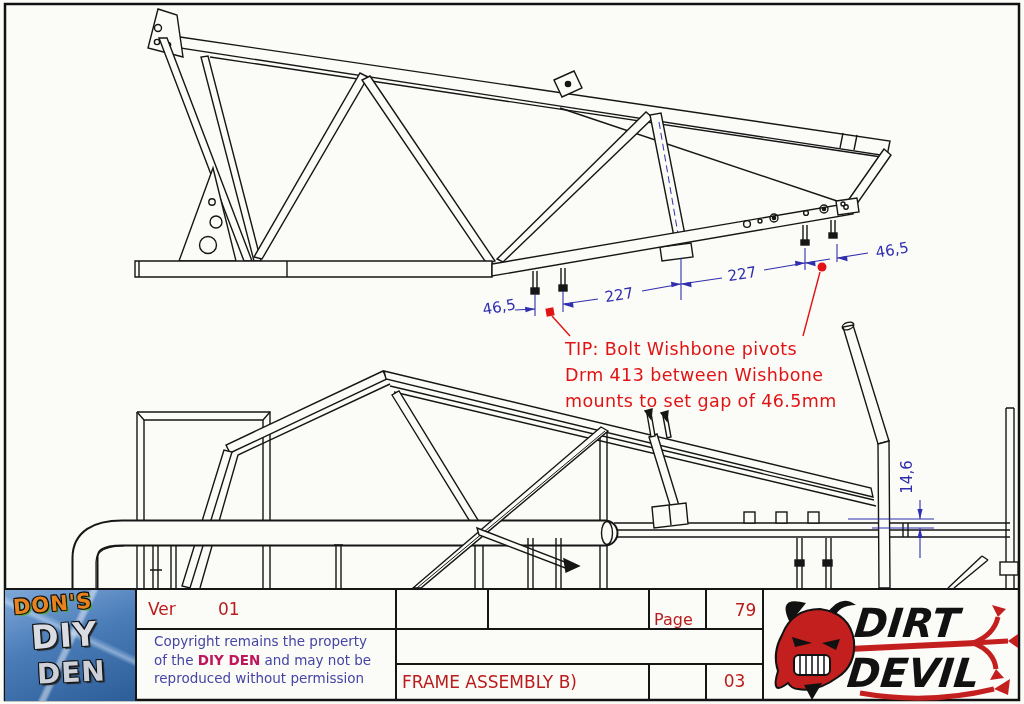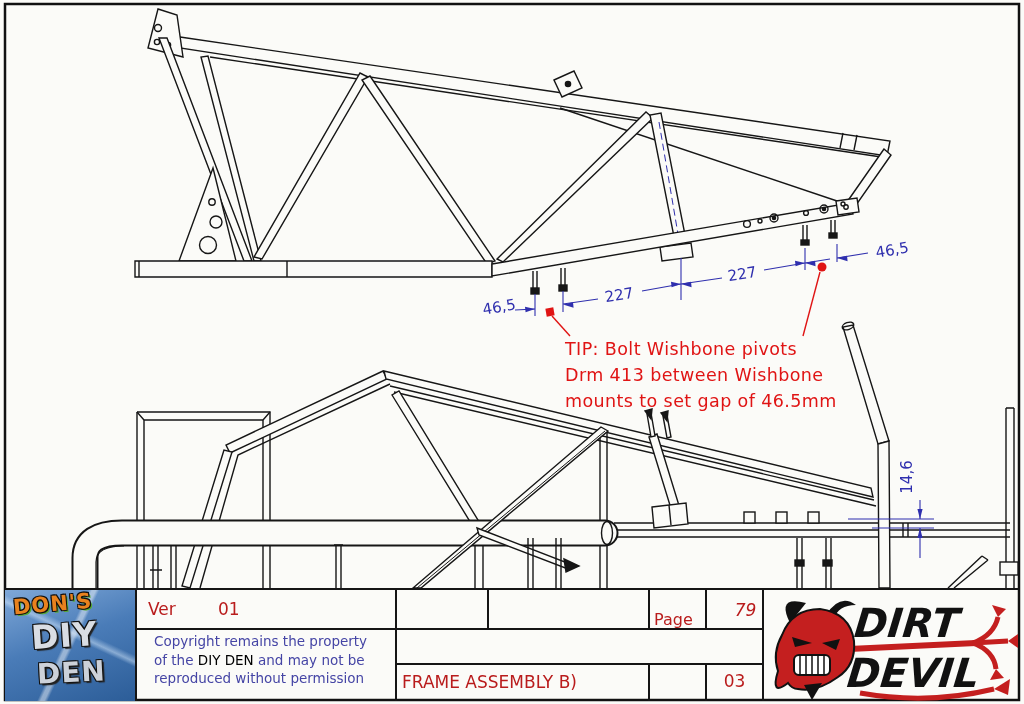--- a/index.html
+++ b/index.html
@@ -6,21 +6,21 @@
   #page{position:relative;width:1024px;height:704px;background:#fbfbf8;overflow:hidden;
         font-family:"DejaVu Sans",sans-serif;}
   svg text{font-family:"DejaVu Sans",sans-serif;}
   .dim-text{fill:#2f2fae;font-size:15px;}
   .tip-text{fill:#e01414;font-size:17.5px;letter-spacing:.4px;}
   
   .tb-line{position:absolute;background:#151515;}
   .tb-text{position:absolute;color:#b91c1c;font-size:16px;white-space:nowrap;}
   .tb-small{position:absolute;color:#4545a5;font-size:13.5px;line-height:18.5px;white-space:nowrap;}
   .tb-center{text-align:center;}
-  .bold-navy{font-weight:normal;color:#000000;}
+  .bold-navy{font-weight:bold;color:#be185d;}
   
   #dons-logo{position:absolute;left:5px;top:590px;width:130px;height:111px;overflow:hidden;
      background-image:
        linear-gradient(115deg, rgba(255,255,255,0) 46%, rgba(255,255,255,.45) 48%, rgba(255,255,255,.45) 50%, rgba(255,255,255,0) 52%),
        linear-gradient(25deg, rgba(255,255,255,0) 55%, rgba(210,230,250,.5) 58%, rgba(255,255,255,0) 62%),
        linear-gradient(160deg,#7fa8d8 0%,#4a7cb8 45%,#2c5d98 100%);}
   .dons-word{position:absolute;font-weight:900;letter-spacing:1px;}
   #dons-w1{left:8px;top:2px;font-size:21px;color:#e8821e;transform:rotate(-5deg);
      text-shadow:-1px -1px 0 #111,1px -1px 0 #111,-1px 1px 0 #111,1px 1px 0 #111,2px 2px 0 #5a3;}
   #dons-w2{left:26px;top:26px;font-size:33px;color:#d9dde3;transform:rotate(-4deg);
@@ -231,21 +231,21 @@
   <div class="tb-text" style="left:148px;top:599px;font-size:17px;">Ver</div>
   <div class="tb-text" style="left:206px;top:599px;font-size:17px;margin-left:12px;">01</div>
 
   <div class="tb-small" style="left:154px;top:632px;">
     <span>Copyright remains the property</span><br>
     <span>of the </span><span class="bold-navy">DIY DEN</span><span> and may not be</span><br>
     <span>reproduced without permission</span>
   </div>
 
   <div class="tb-text" style="left:654px;top:610px;">Page</div>
-  <div class="tb-text tb-center" style="left:707px;top:600px;width:77px;font-size:17px;font-style:italic;">79</div>
+  <div class="tb-text tb-center" style="left:707px;top:600px;width:77px;font-size:17px;">79</div>
 
   <div class="tb-text" style="left:402px;top:672px;font-size:17px;">FRAME ASSEMBLY B)</div>
   <div class="tb-text" style="left:669px;top:672px;margin-top:31px;">Das</div>
   <div class="tb-text tb-center" style="left:707px;top:671px;width:55px;font-size:17px;text-align:center;">03</div>
 </div>
 
 <div id="dons-logo">
   <span class="dons-word" id="dons-w1">DON'S</span>
   <span class="dons-word" id="dons-w2">DIY</span>
   <span class="dons-word" id="dons-w3">DEN</span>

